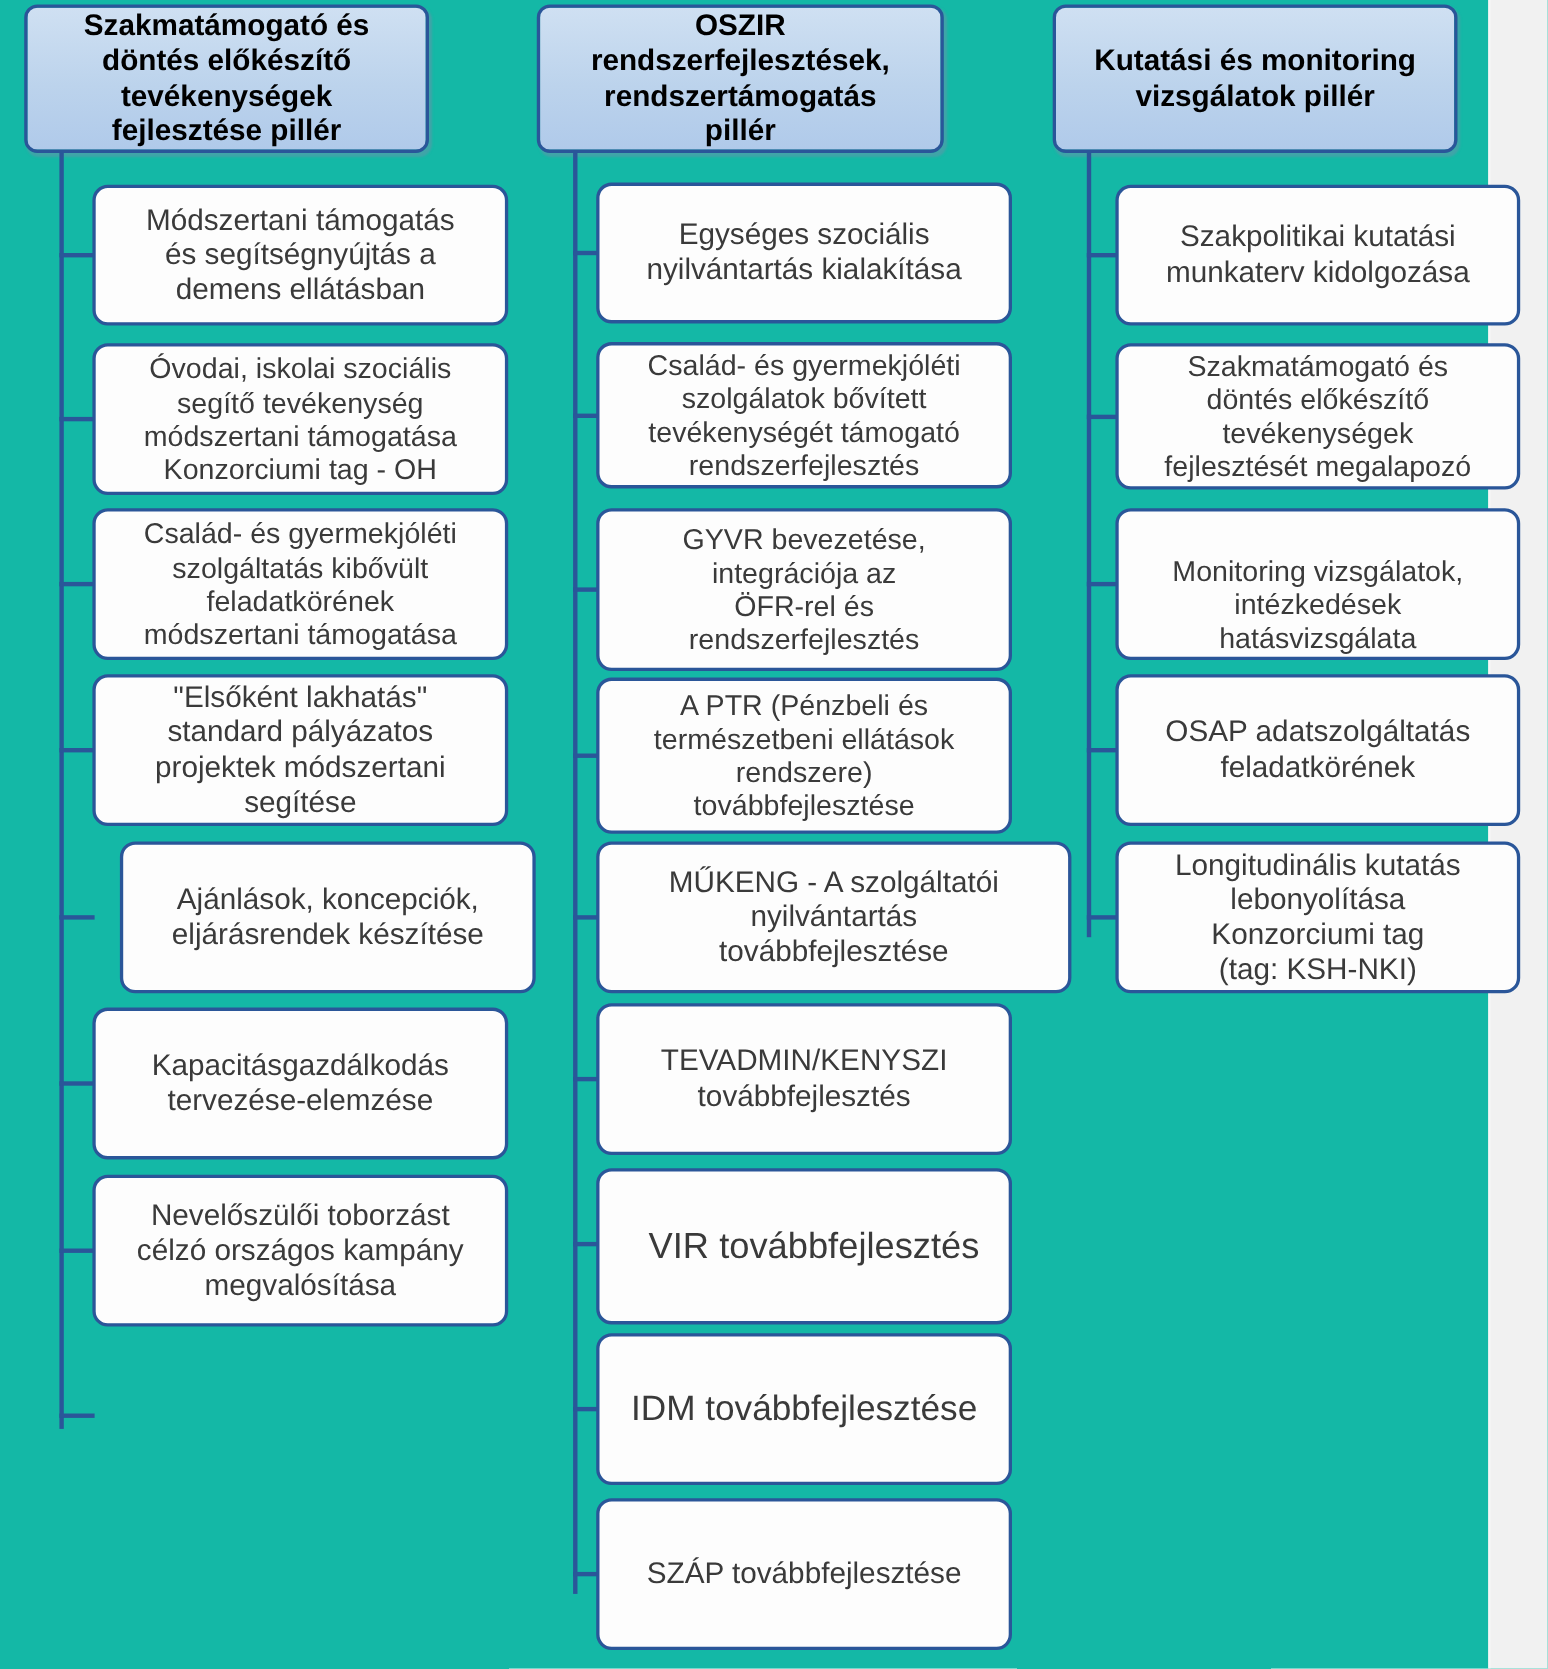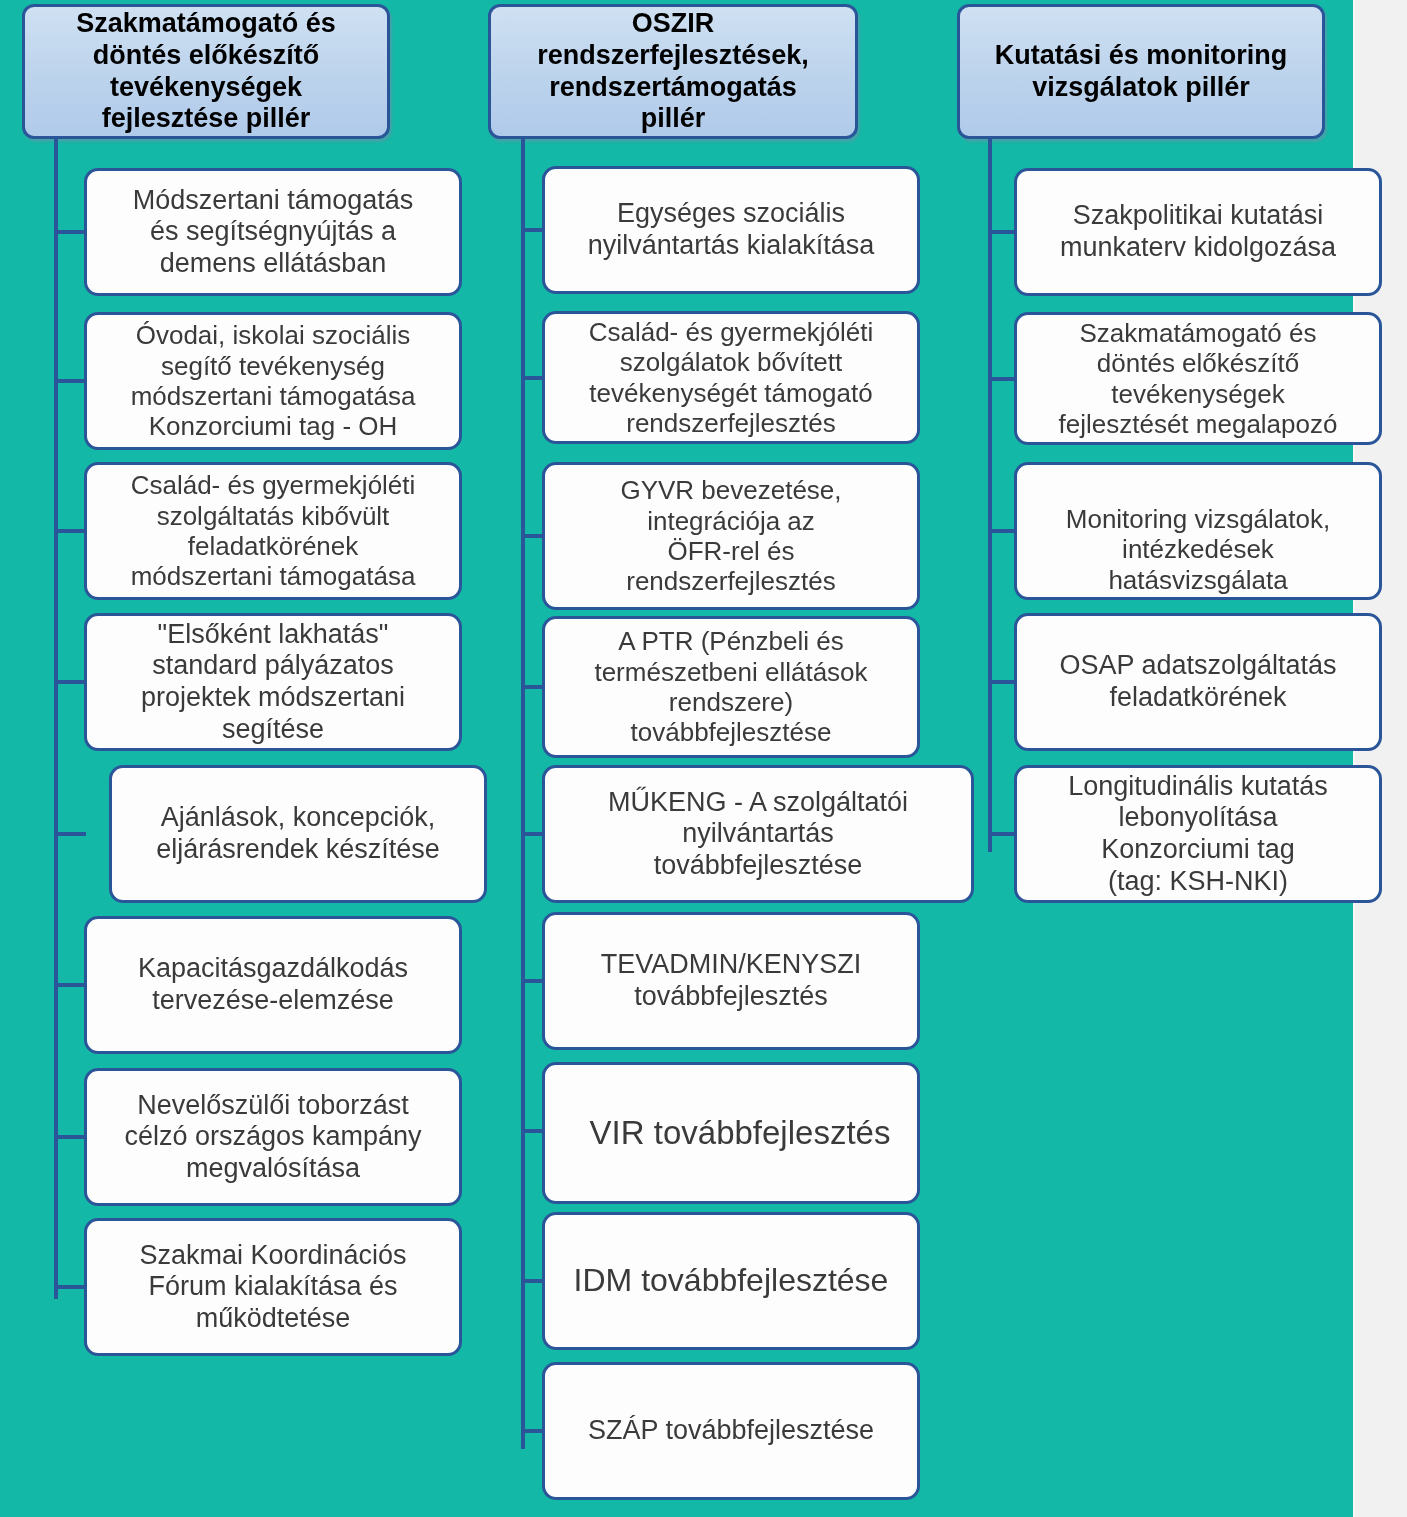--- a/index.html
+++ b/index.html
@@ -125,25 +125,20 @@
       <span class="txt">Kapacitásgazdálkodás
 tervezése-elemzése</span>
     </div>
     <div class="stub" style="left: 54px; width: 32px; top: 1135px;"></div>
     <div class="task-box" style="left: 84px; top: 1068px; width: 378px; height: 138px; font-size: 27px;">
       <span class="txt">Nevelőszülői toborzást
 célzó országos kampány
 megvalósítása</span>
     </div>
     <div class="stub" style="left: 54px; width: 32px; top: 1285px;"></div>
-    <div class="task-box" style="left: 84px; top: 1218px; width: 378px; height: 138px; font-size: 27px;">
-      <span class="txt">Szakmai Koordinációs
-Fórum kialakítása és
-működtetése</span>
-    </div>
     <div class="pillar-header" style="left: 488px; top: 4px; width: 370px; height: 135px; font-size: 27px; white-space: pre-line;">OSZIR
 rendszerfejlesztések,
 rendszertámogatás
 pillér</div>
     <div class="trunk" style="left: 521px; top: 139px; height: 1310px;"></div>
     <div class="stub" style="left: 521px; width: 24px; top: 228px;"></div>
     <div class="task-box" style="left: 542px; top: 166px; width: 378px; height: 128px; font-size: 27px;">
       <span class="txt">Egységes szociális
 nyilvántartás kialakítása</span>
     </div>

